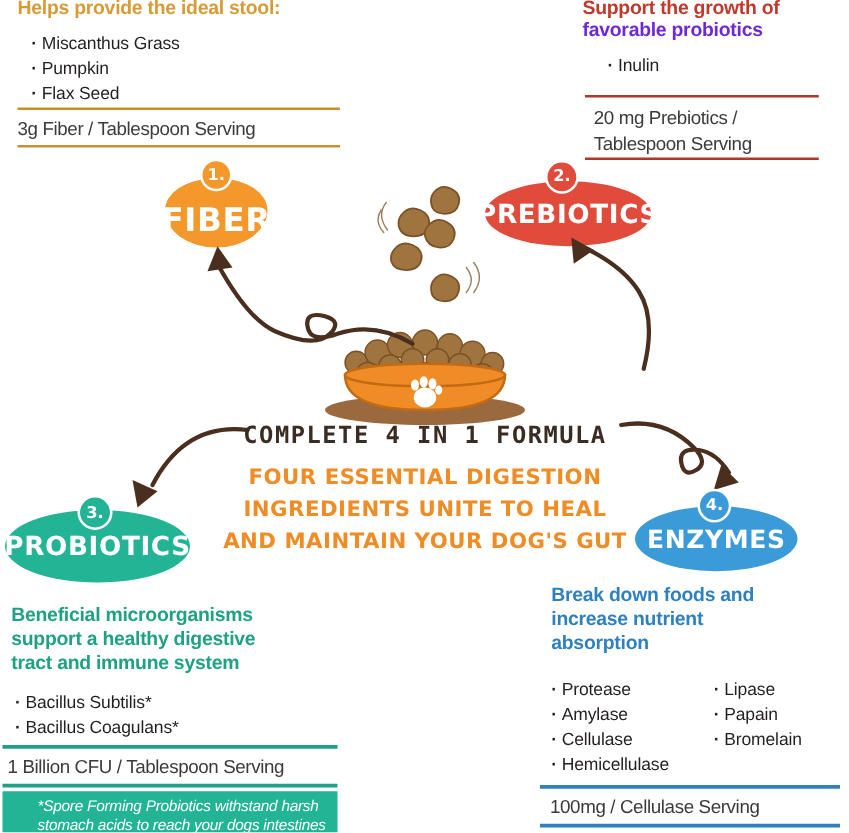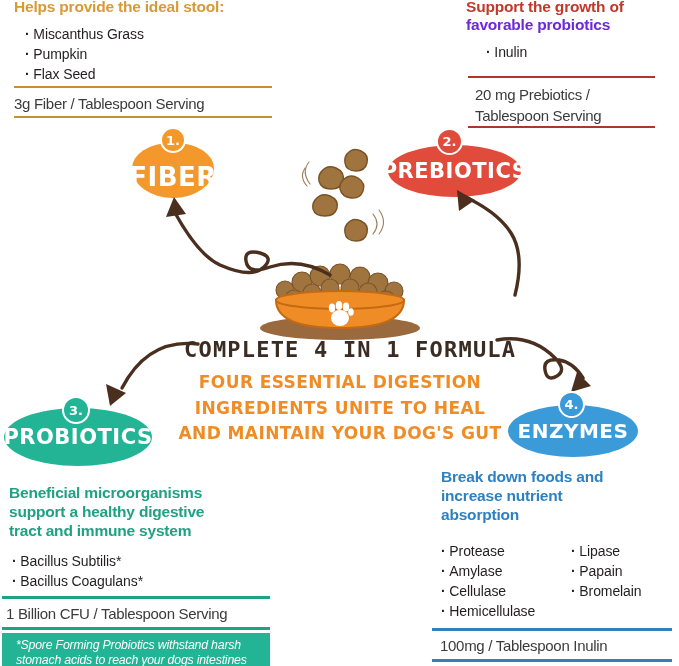--- a/index.html
+++ b/index.html
@@ -45,21 +45,21 @@
 
   
   #probiotic-head{color:#1FA184;font-size:15.5px;line-height:19px;}
   #probiotic-rule-top,#probiotic-rule-bot{background:#1FA184;}
   #spore-note{
     background:#23B496;
     color:#ffffff;
     font-style:italic;
     font-size:12.3px;
     line-height:15px;
-    padding:5px 8px 6px 14px;
+    padding:5px 8px 6px 28px;
     box-sizing:border-box;
     letter-spacing:-0.2px;
   }
 
   
   #enzyme-head{color:#2E80BE;font-size:15.5px;line-height:19px;}
   #enzyme-rule-top,#enzyme-rule-bot{background:#2E80BE;}
 
   
   .badge{position:absolute;}
@@ -84,21 +84,21 @@
     font-family:"DejaVu Sans",sans-serif;
   }
 
   
   #badge-fiber .ell{border-radius:46% 46% 50% 50%/46% 46% 54% 54%;}
 
   .formula-title{
     position:absolute;
     color:#3A2C22;
     font-weight:bold;
-    font-size:22px;
+    font-size:19px;
     letter-spacing:1.2px;
     font-family:"DejaVu Sans Mono",monospace;
     white-space:nowrap;
   }
   .formula-sub{
     position:absolute;
     color:#F08C25;
     font-weight:bold;
     font-size:17px;
     line-height:25.5px;
@@ -277,16 +277,16 @@
       <div>Cellulase</div>
       <div>Hemicellulase</div>
     </div>
     <div class="c bullets" style="width:105px;">
       <div>Lipase</div>
       <div>Papain</div>
       <div>Bromelain</div>
     </div>
   </div>
   <div class="abs rule" id="enzyme-rule-top" style="left:432px;top:628px;width:240px;height:2.5px;"></div>
-  <div class="abs serving" style="left:440px;top:636px;width:240px;">100mg / Tablespoon Inulin</div>
+  <div class="abs serving" style="left:440px;top:636px;width:240px;">100mg / Cellulase Serving</div>
   <div class="abs rule" id="enzyme-rule-bot" style="left:432px;top:659px;width:240px;height:2.5px;"></div>
 
 </div>
 
 </body></html>

